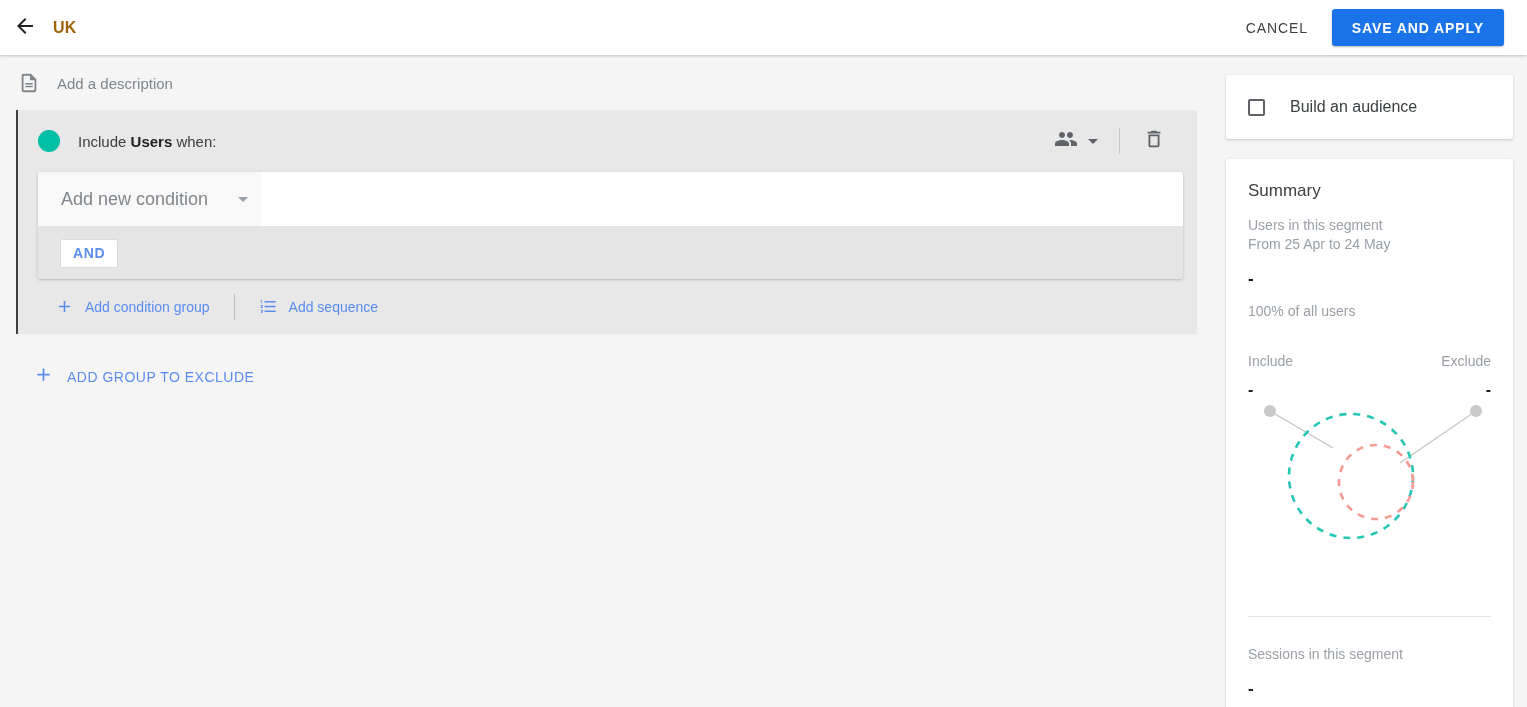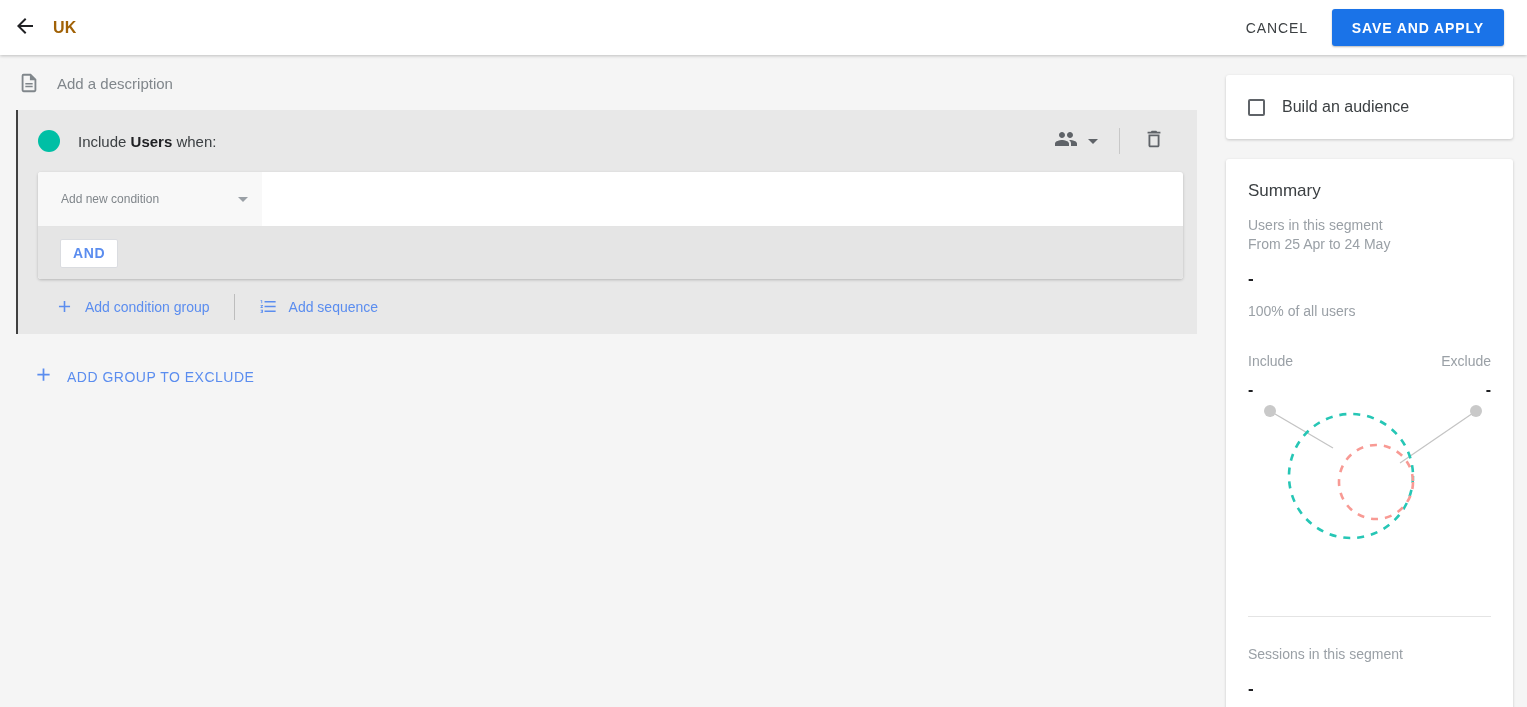--- a/index.html
+++ b/index.html
@@ -156,21 +156,21 @@
     border-bottom: 1px solid #e4e4e4;
   }
   .select-box {
     width: 224px;
     background: #f8f8f8;
     display: flex; align-items: center;
     padding: 0 14px 0 23px;
     cursor: pointer;
   }
   .select-label {
-    font-size: 12px;
+    font-size: 18px;
     color: #80868b;
     flex: 1;
   }
   .select-caret {
     width: 0; height: 0;
     border-left: 5px solid transparent;
     border-right: 5px solid transparent;
     border-top: 5px solid #9aa0a6;
   }
   .cond-row-rest {
@@ -246,20 +246,21 @@
   
   .right-col {
     position: absolute;
     left: 1226px; top: 19px;
     width: 287px;
   }
   .card {
     background: #ffffff;
     border-radius: 3px;
     box-shadow: 0 1px 3px rgba(0,0,0,0.19);
+    gap: 8px;
   }
   .audience-card {
     height: 64px;
     display: flex; align-items: center;
     padding-left: 22px;
     margin-bottom: 20px;
     cursor: pointer;
   }
   .checkbox {
     width: 17px; height: 17px;

